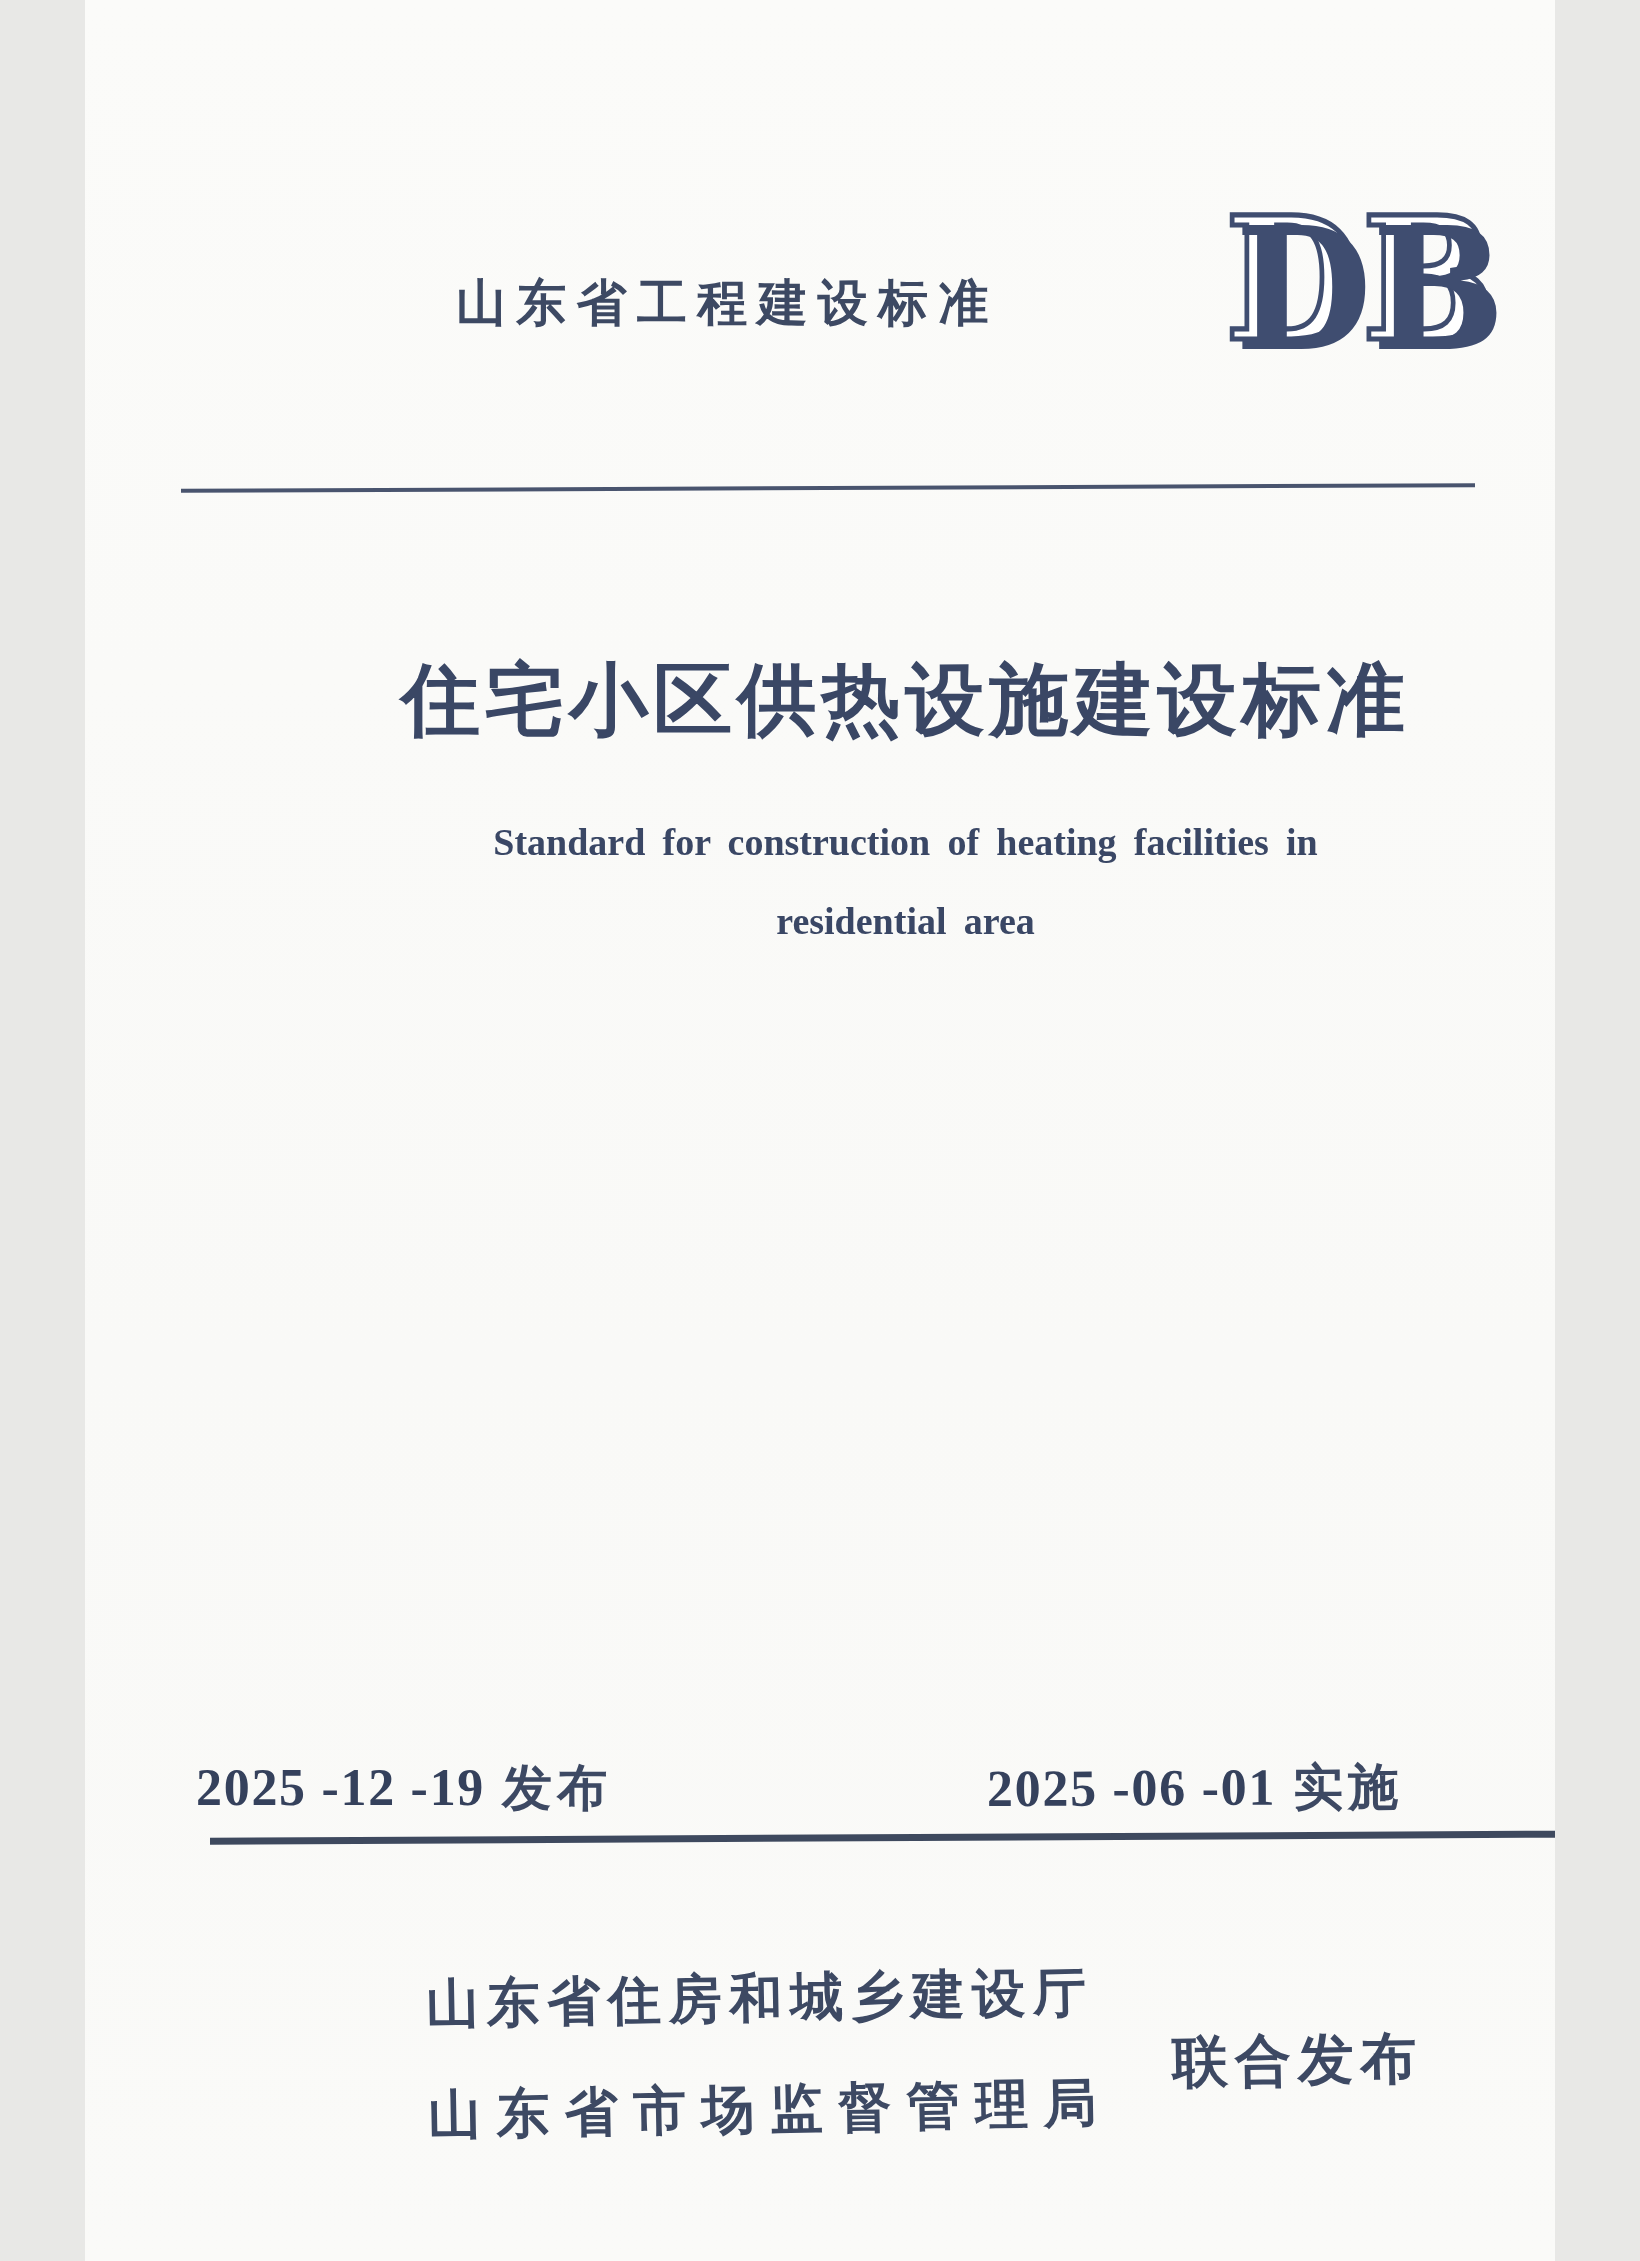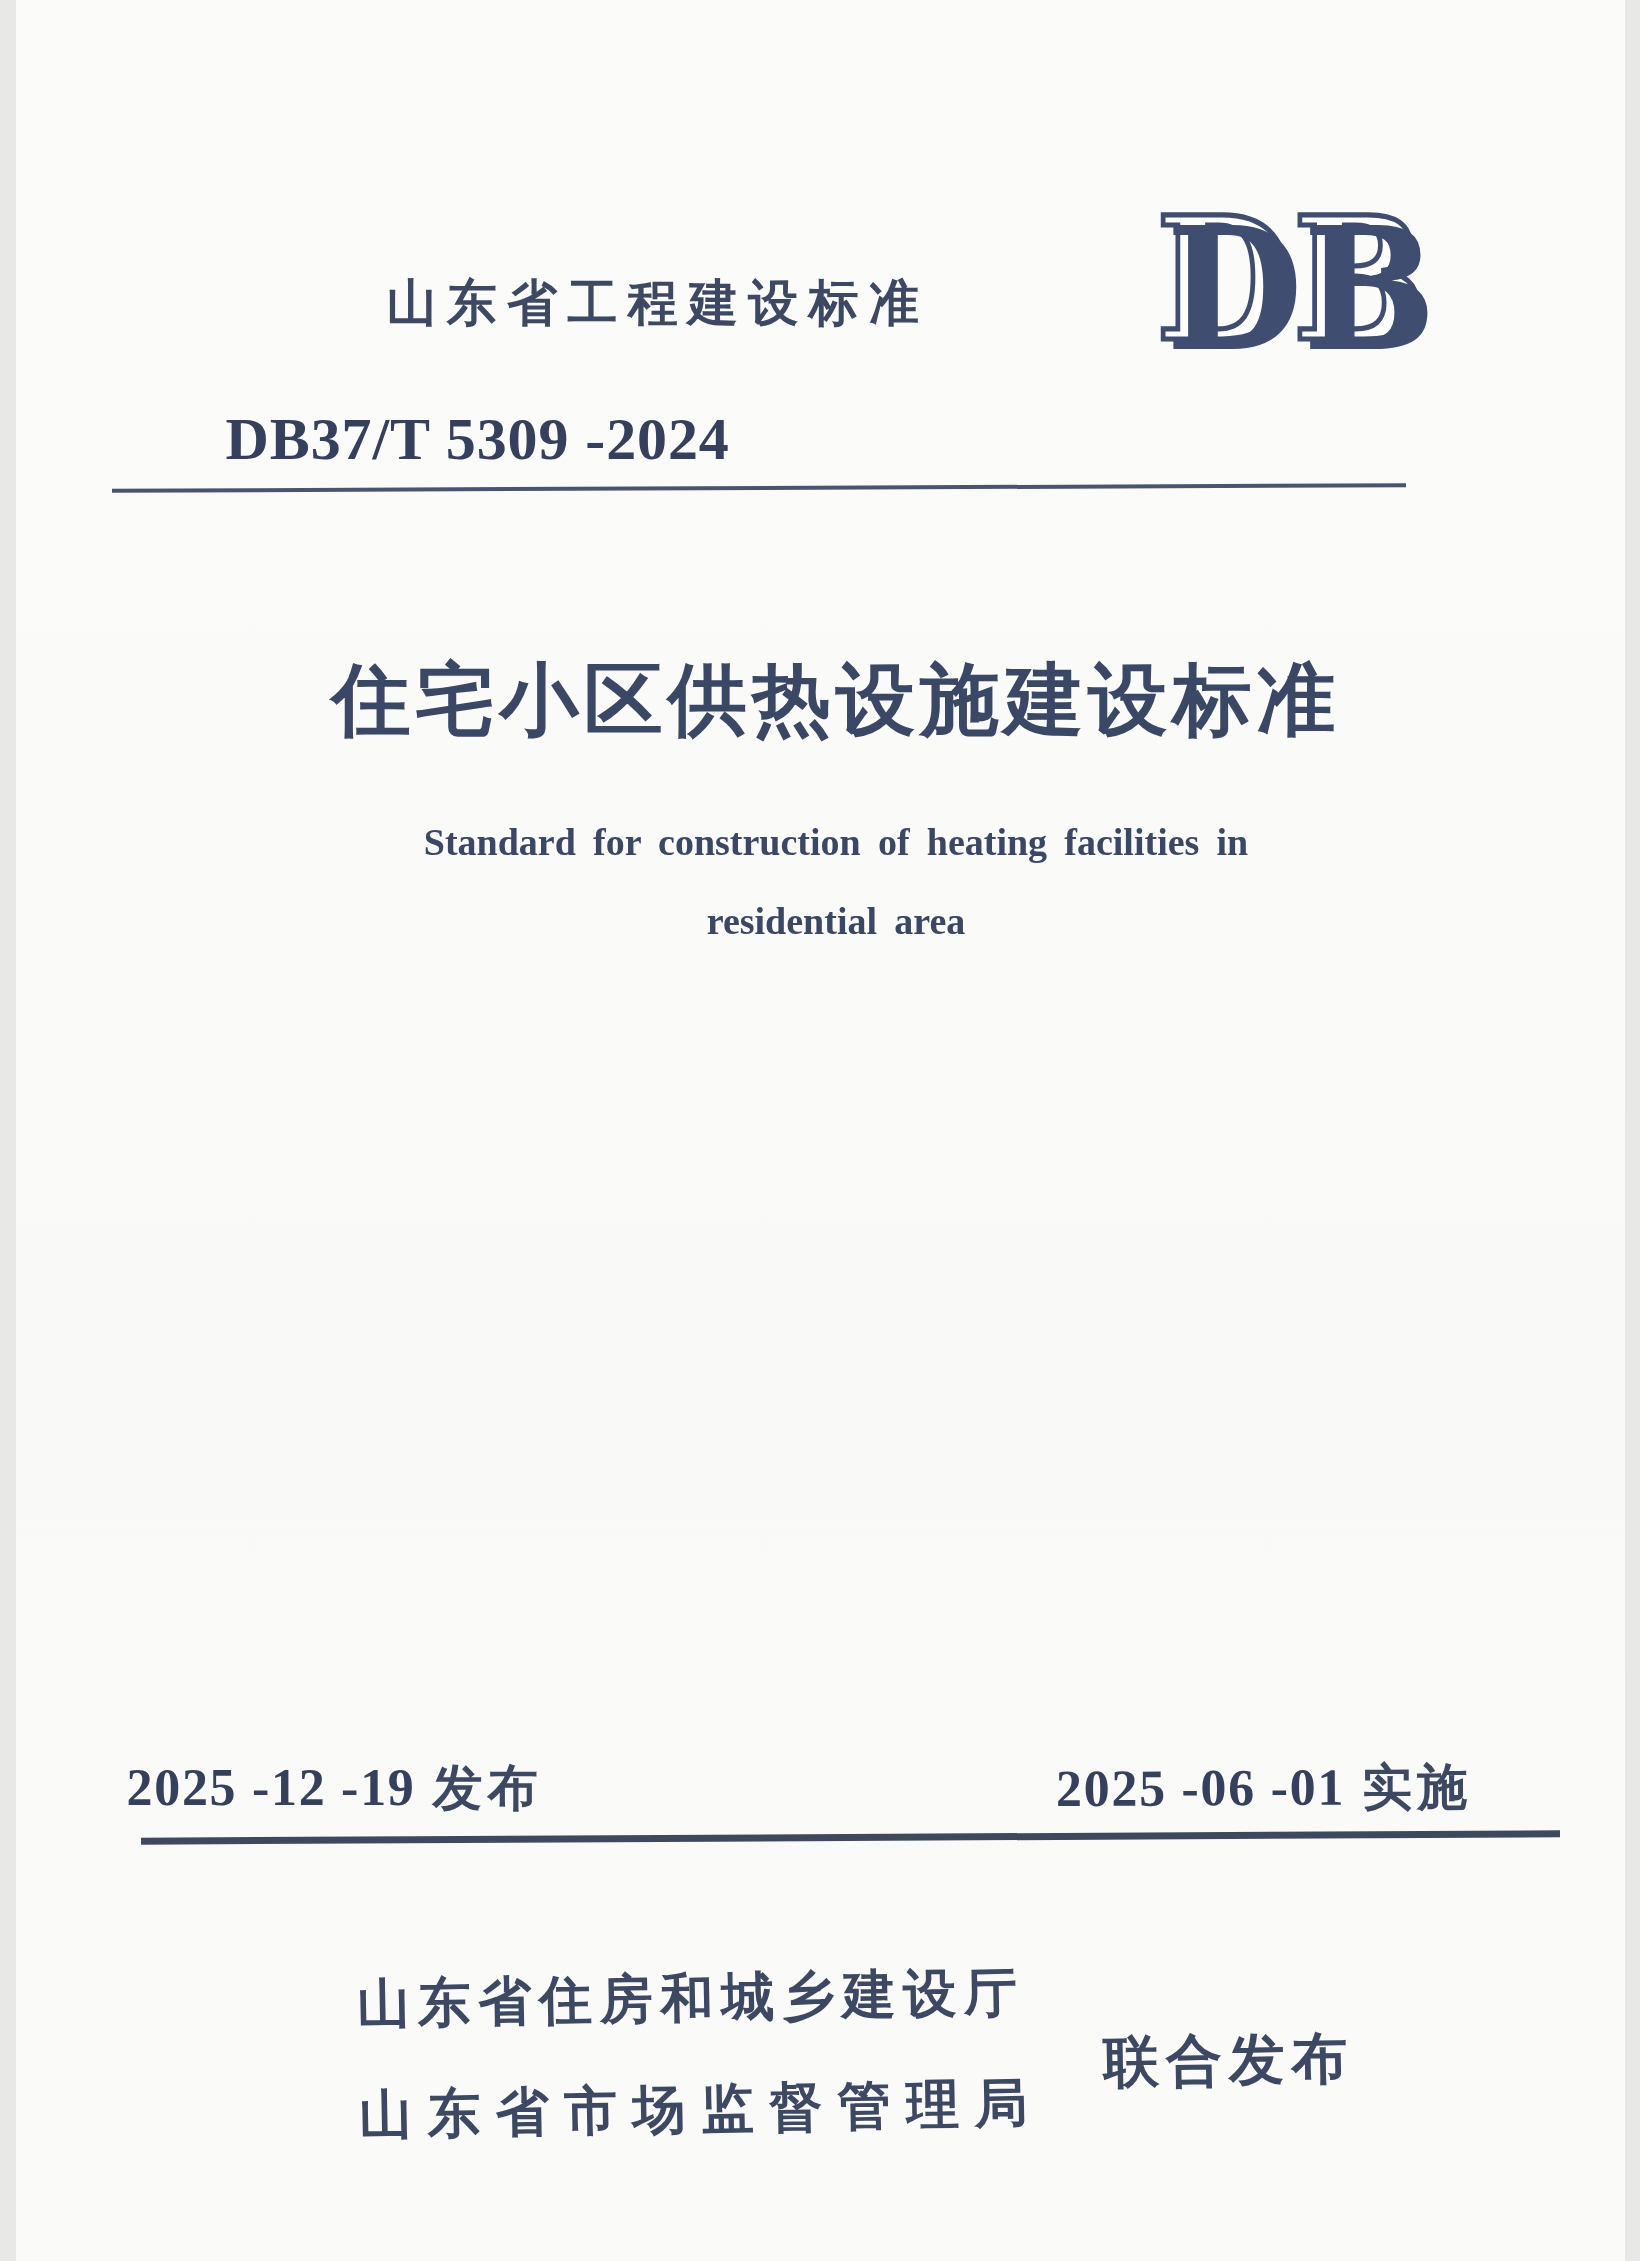--- a/index.html
+++ b/index.html
@@ -2,21 +2,21 @@
 <html style="font-size:13.7px"><head>
 <meta charset="utf-8">
 <style>
   html, body {
     margin: 0;
     padding: 0;
     background: #e8e8e6;
   }
   .page {
     position: relative;
-    width: 1609px;
+    width: 1470px;
     height: 2261px;
     margin: 0 auto;
     background: linear-gradient(180deg, #fbfbf9 0%, #f9f9f7 60%, #fafaf8 100%);
     overflow: hidden;
     color: #3d4963;
   }
   
   .category-label {
     position: absolute;
     left: 371px;
@@ -171,21 +171,20 @@
 
   <div class="category-label">山东省工程建设标准</div>
 
   <svg class="logo-svg" width="301" height="171" viewBox="0 0 352 200">
     <g font-family="'DejaVu Serif', serif" font-weight="bold" font-size="200">
       <text x="16" y="168" fill="#ffffff" stroke="#3f4d70" stroke-width="6" textLength="316" lengthAdjust="spacingAndGlyphs">DB</text>
       <text x="28" y="180" fill="#3f4d70" textLength="316" lengthAdjust="spacingAndGlyphs">DB</text>
     </g>
   </svg>
 
-  <div class="std-num">DB37/T 5309 -2024</div>
 
 
   <div class="rule rule-top"></div>
 
   <h1 class="title-zh">住宅小区供热设施建设标准</h1>
 
   <div class="title-en line2">residential area</div>
   <div class="title-en line1">Standard for construction of heating facilities in</div>
 
   <div class="date-row date-issue">

